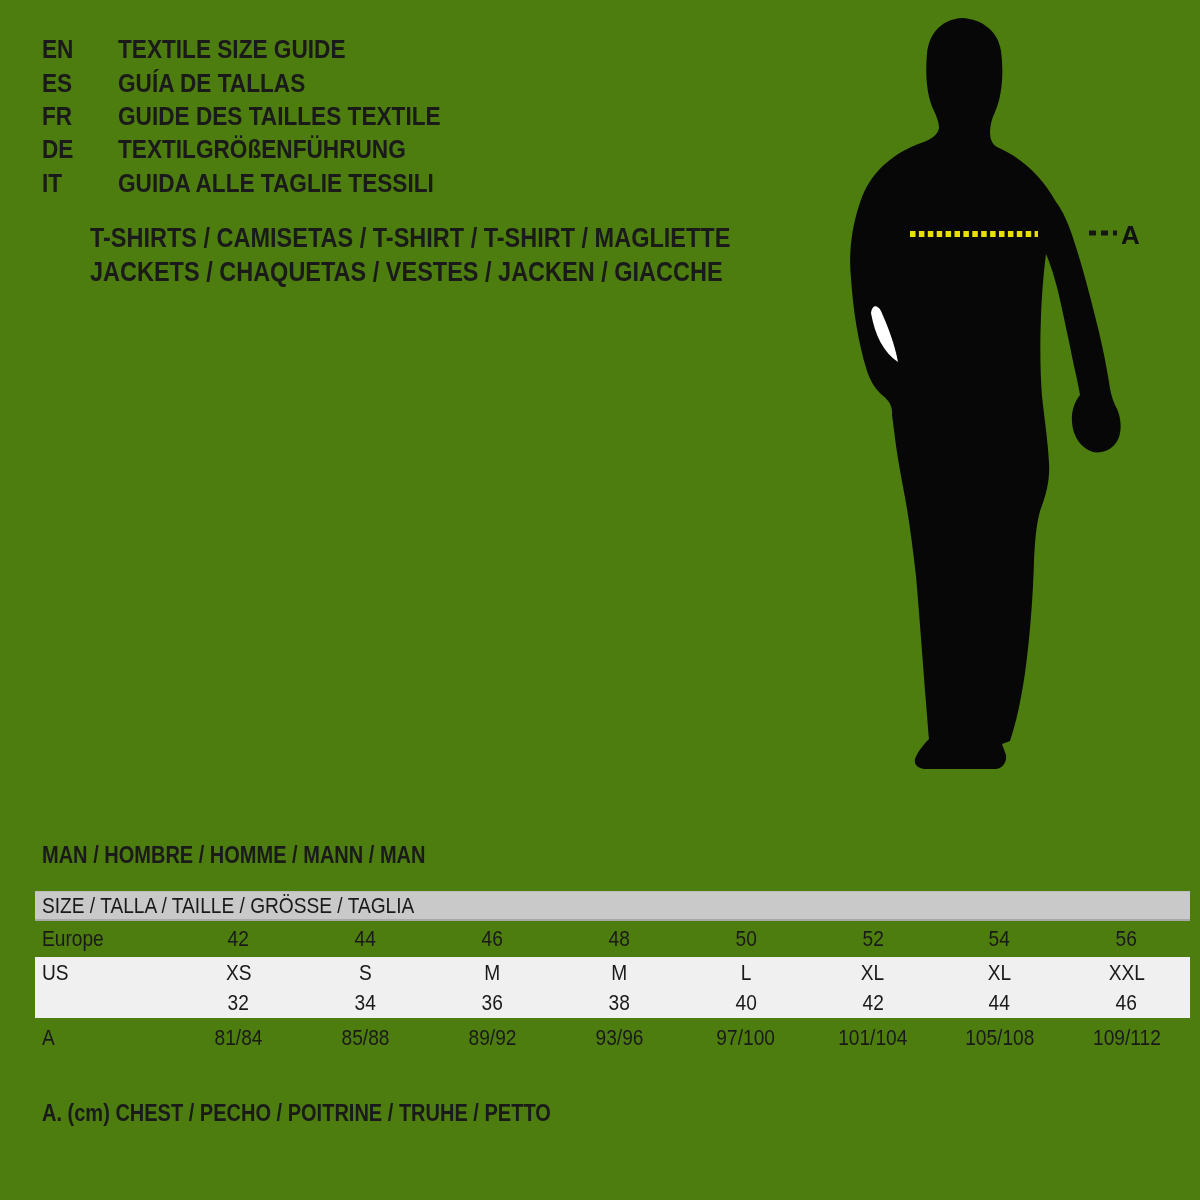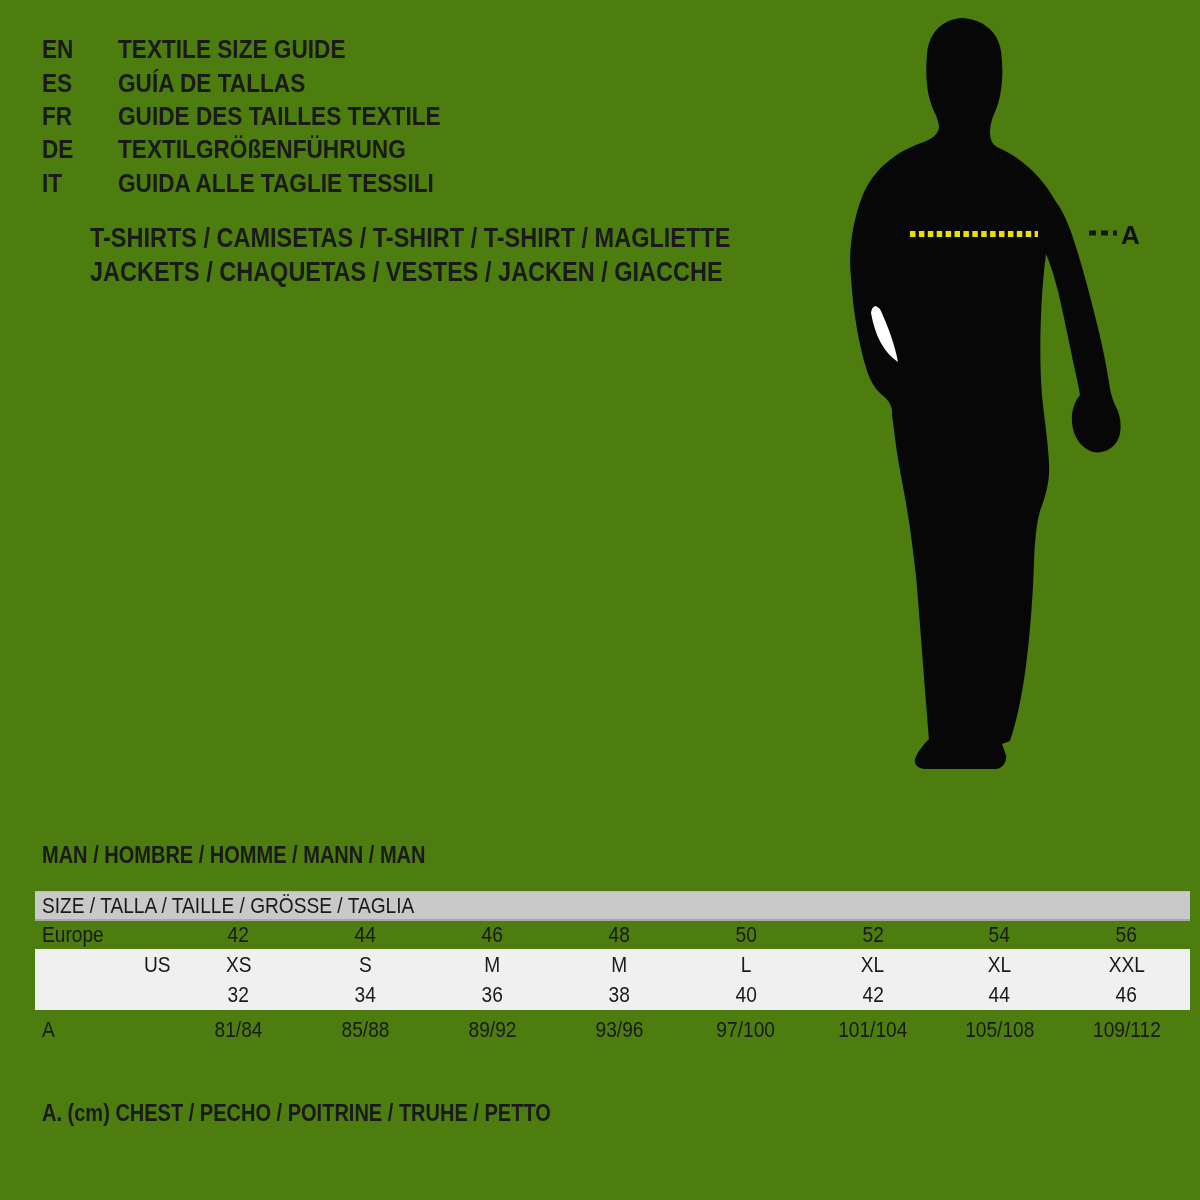--- a/index.html
+++ b/index.html
@@ -25,21 +25,21 @@
   .section-title{position:absolute;left:42px;top:842px;height:26px;display:flex;align-items:flex-start;
     font-size:23px;font-weight:700;}
 
   .size-table{position:absolute;left:35px;top:891px;width:1155px;font-weight:400;font-size:22px;}
   .thead{height:30px;background:#c9c9c9;border-top:1px solid #bdbdbd;border-bottom:2px solid #a8a8a8;
     box-sizing:border-box;display:flex;align-items:center;padding-left:7px;}
   .trow{display:flex;align-items:center;}
   .trow.shaded{background:#f0f0f0;}
   .row-label{flex:0 0 140px;width:140px;padding-left:7px;box-sizing:border-box;}
   .cell{flex:1;display:flex;justify-content:center;align-items:center;}
-  .r0{height:28px;}.r1{height:31px;text-align:right;}.r2{height:30px;text-align:right;}.r3{height:40px;}
+  .r0{height:36px;}.r1{height:31px;}.r2{height:30px;text-align:right;}.r3{height:40px;}
 
   .footnote{position:absolute;left:42px;top:1098px;height:30px;display:flex;align-items:center;
     font-size:23px;font-weight:700;}
 </style>
 </head>
 <body>
 
 <div class="page">
 
   <section class="lang-block">

